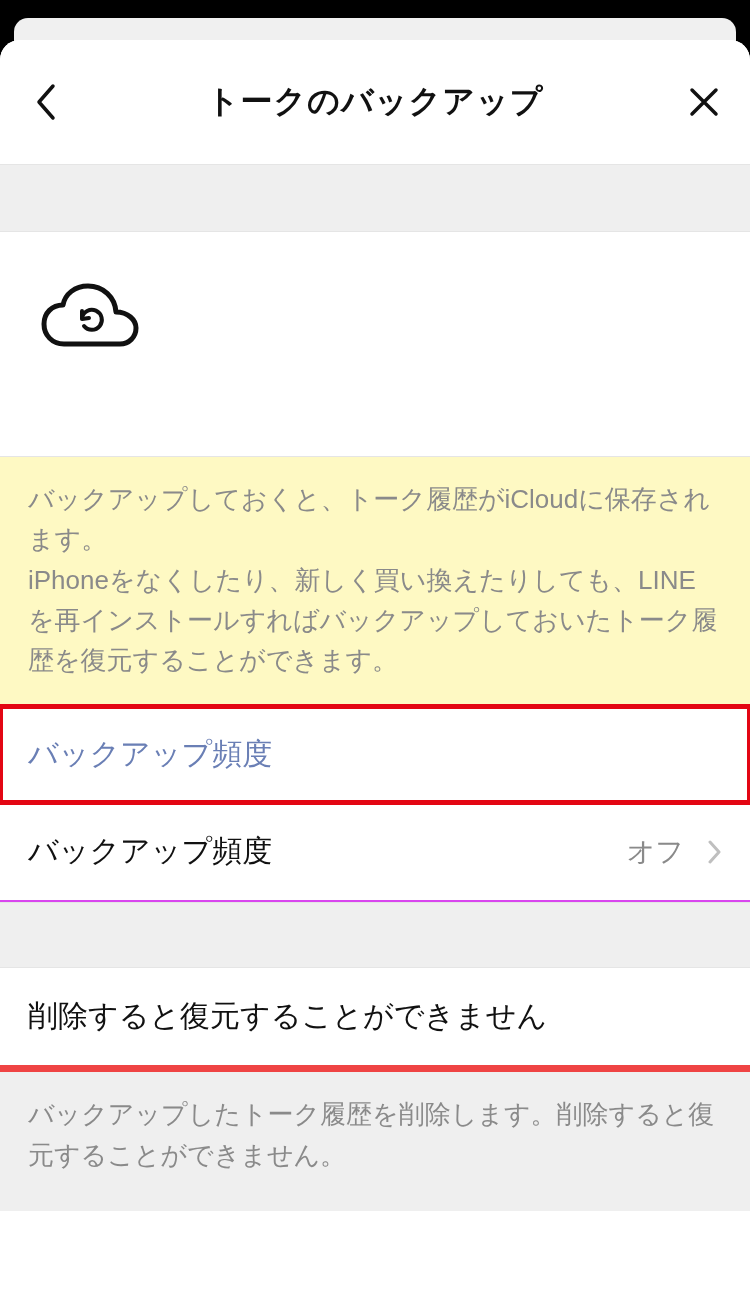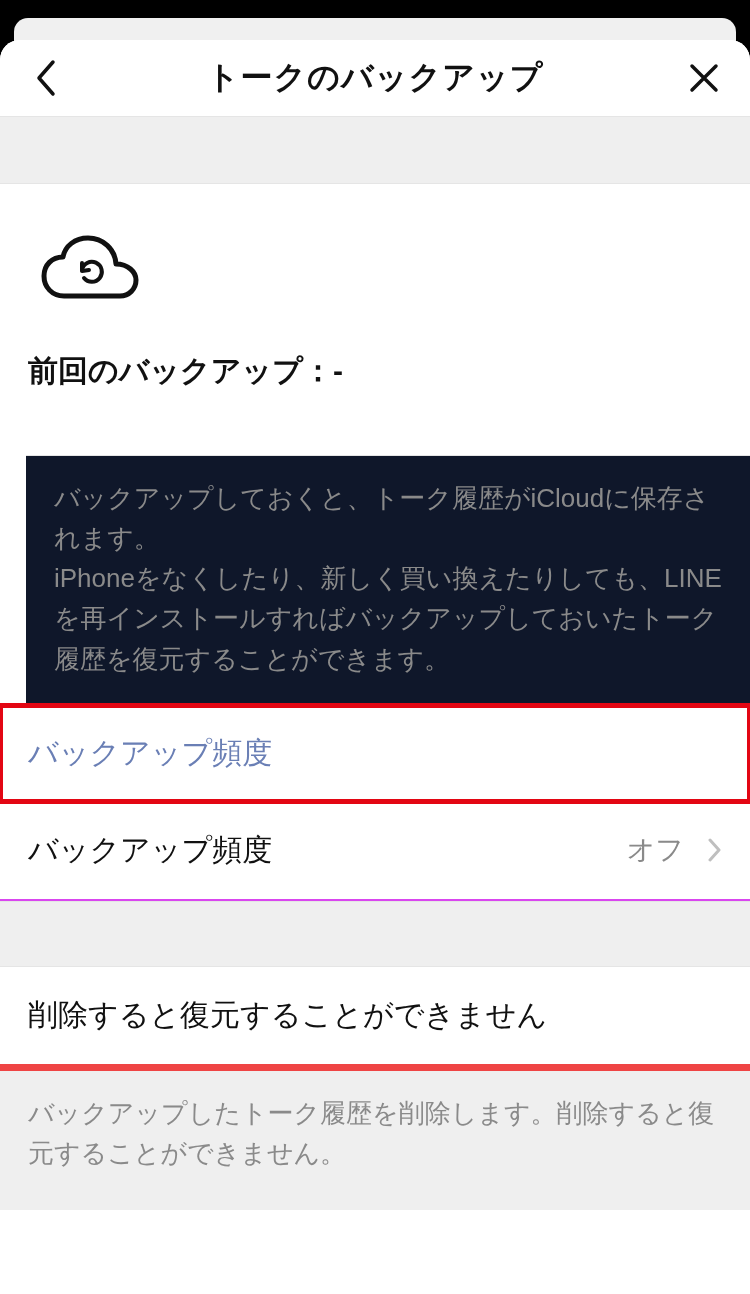--- a/index.html
+++ b/index.html
@@ -32,21 +32,21 @@
       right: 0;
       bottom: 0;
       background: #fff;
       border-radius: 20px 20px 0 0;
       overflow: hidden;
     }
     .header {
       display: flex;
       align-items: center;
       justify-content: space-between;
-      height: 76px;
+      height: 124px;
       padding: 12px 24px;
       background: #fff;
     }
     .header-btn {
       width: 44px;
       height: 44px;
       display: flex;
       align-items: center;
       justify-content: center;
       cursor: pointer;
@@ -74,24 +74,23 @@
       margin-left: 10px;
       margin-bottom: 40px;
     }
     .status-line {
       font-size: 30px;
       font-weight: 700;
       color: #111;
       line-height: 1.55;
     }
     .description-section {
-      background: #0f172a;
+      background: #fef9c3;
       padding: 22px 28px 26px 28px;
       border-top: 1px solid #e5e5e5;
-      margin-left: 26px;
     }
     .description-text {
       font-size: 26px;
       color: #8a8a8a;
       line-height: 1.55;
     }
     .action-row {
       background: #fff;
       padding: 28px 28px;
       display: flex;
@@ -154,23 +153,20 @@
   <div class="gray-gap"></div>
 
   <div class="status-section">
     <div class="cloud-icon">
       <svg width="104" height="70" viewBox="0 0 104 70" fill="none">
         <path d="M82 62 H26 C14 62 6 53 6 42 C6 31 14 23 25 23 C27 12 37 4 50 4 C65 4 77 15 78 30 C90 30 98 38 98 46 C98 55 91 62 82 62 Z" stroke="#111" stroke-width="5" fill="none" stroke-linejoin="round"></path>
         <path d="M44 36 A10 10 0 1 1 46 44" stroke="#111" stroke-width="4" fill="none" stroke-linecap="round"></path>
         <path d="M44 29 L44 37 L51 36" stroke="#111" stroke-width="4" fill="none" stroke-linecap="round" stroke-linejoin="round"></path>
       </svg>
     </div>
-    <div class="status-line">
-      <span>前回のバックアップ：</span><span>-</span>
-    </div>
   </div>
 
   <div class="description-section">
     <div class="description-text" style="white-space: pre-line;">バックアップしておくと、トーク履歴がiCloudに保存されます。
 iPhoneをなくしたり、新しく買い換えたりしても、LINEを再インストールすればバックアップしておいたトーク履歴を復元することができます。</div>
   </div>
 
   <div class="action-row highlighted">
     <div class="action-label link">バックアップ頻度</div>
   </div>

